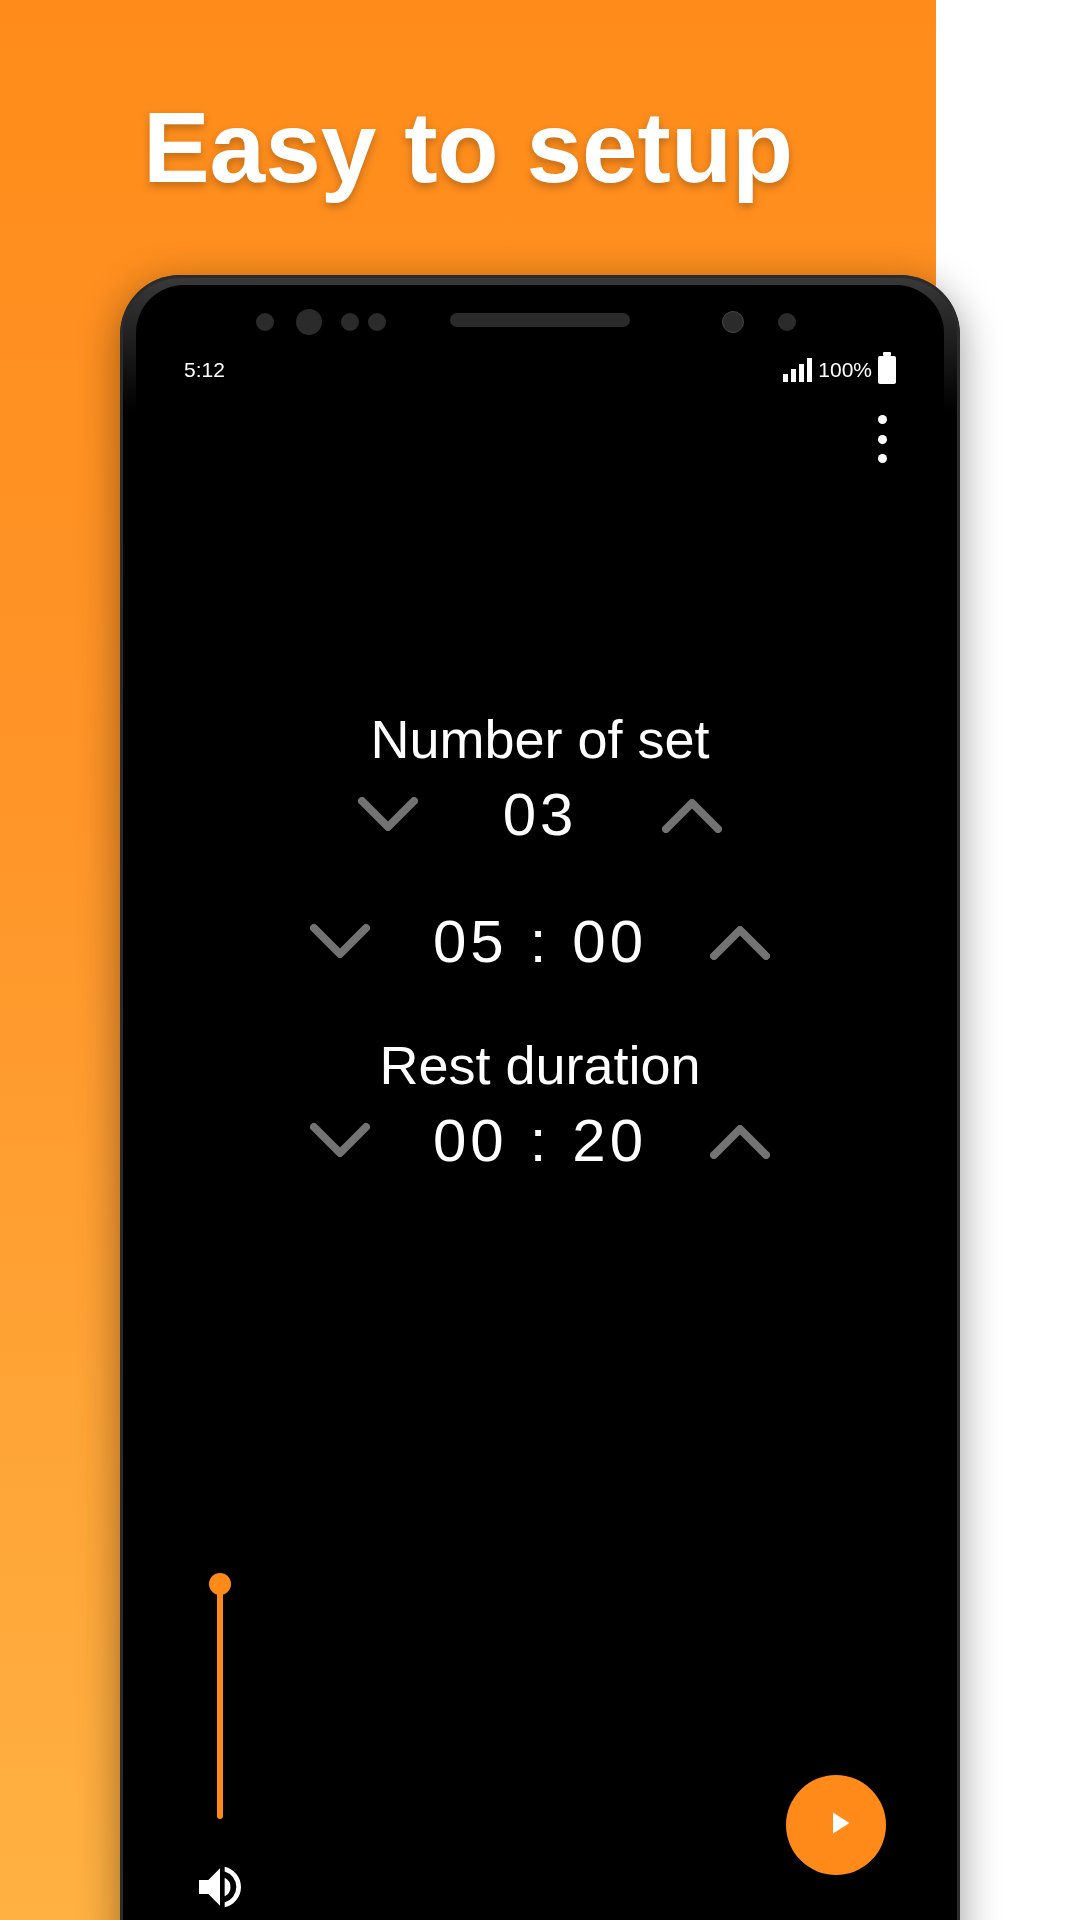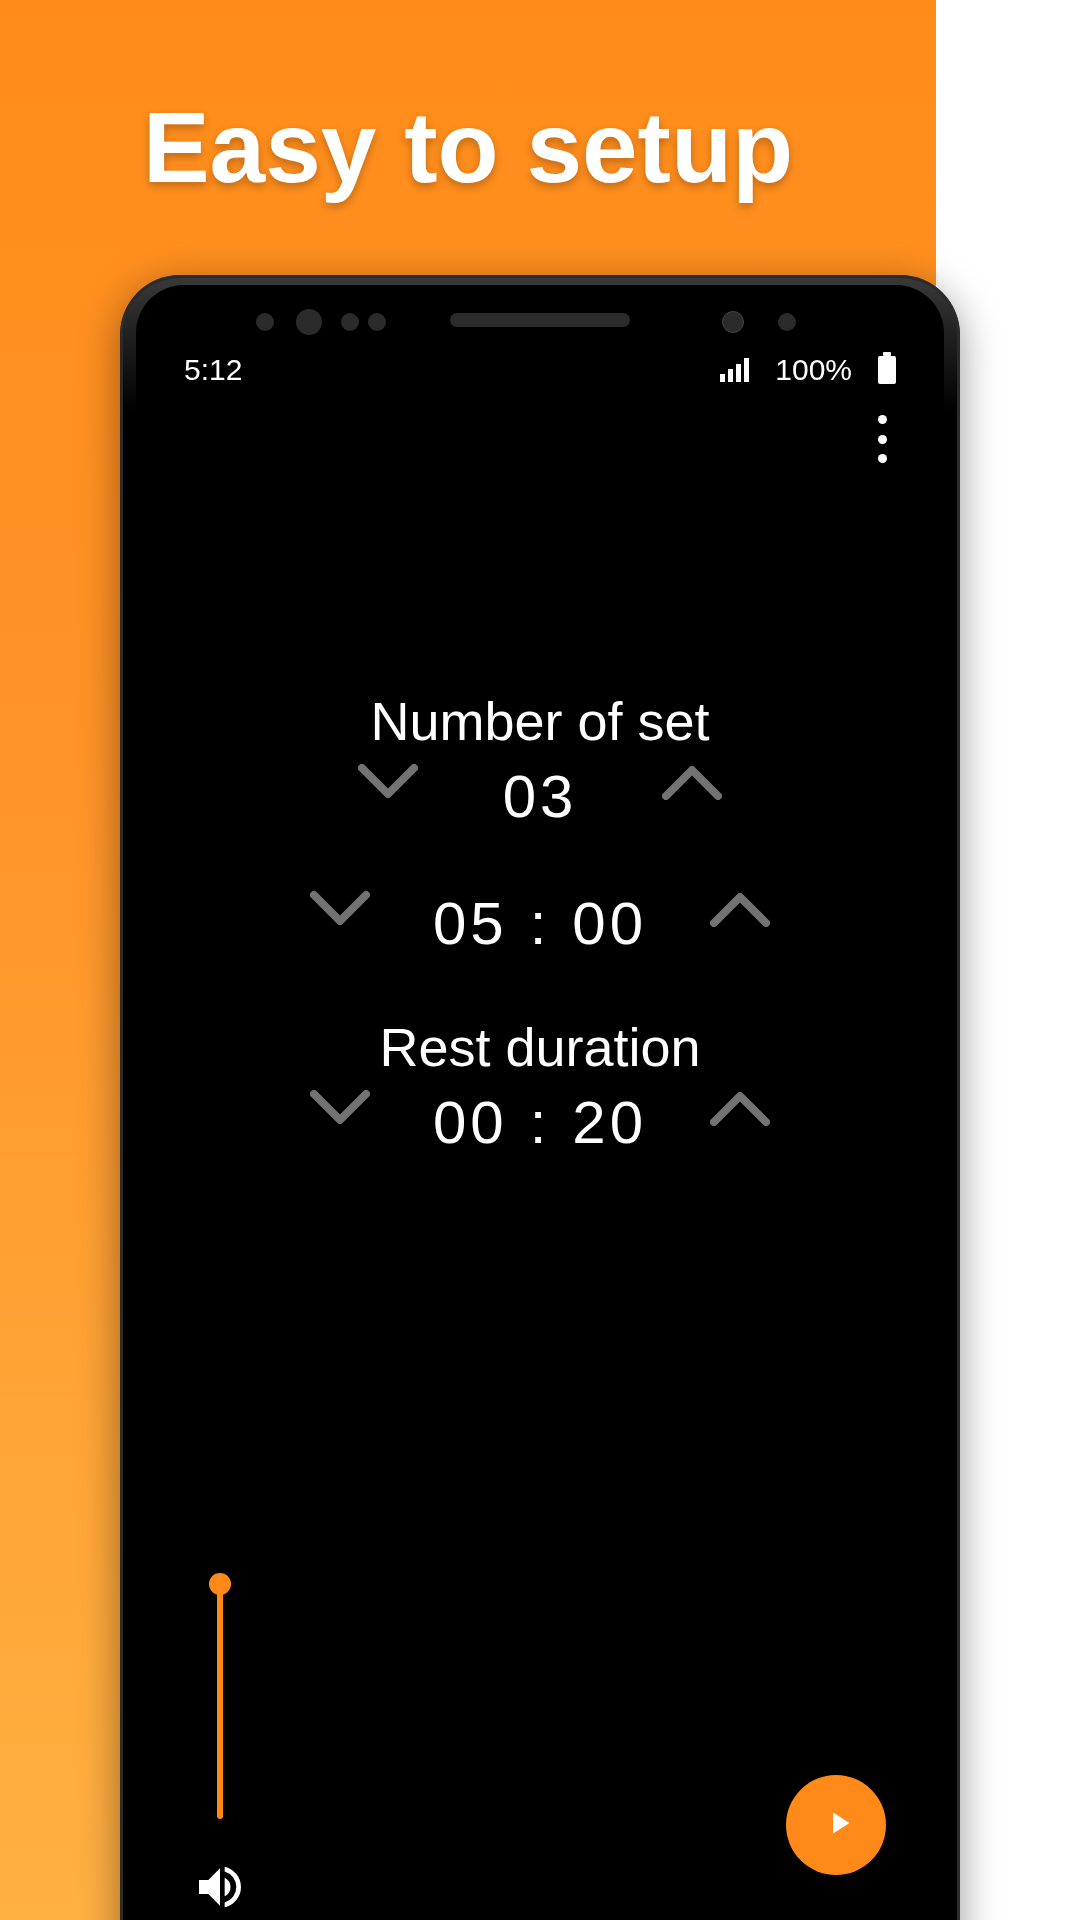--- a/index.html
+++ b/index.html
@@ -66,23 +66,23 @@
   .sensor-dot.d6 { right: 148px; }
 
   
   .status-bar {
     display: flex;
     justify-content: space-between;
     align-items: center;
     padding: 0 48px;
     height: 50px;
     color: #fff;
-    font-size: 30px;
-  }
-  .status-right { display: flex; align-items: center; gap: 26px; }
+    font-size: 21px;
+  }
+  .status-right { display: flex; align-items: center; gap: 6px; }
   .signal-icon { display: inline-flex; align-items: flex-end; gap: 3px; height: 24px; }
   .signal-icon span { width: 5px; background: #fff; display: inline-block; }
   .signal-icon span:nth-child(1){height:8px;}
   .signal-icon span:nth-child(2){height:13px;}
   .signal-icon span:nth-child(3){height:18px;}
   .signal-icon span:nth-child(4){height:24px;}
   .battery-icon { width: 18px; height: 28px; background:#fff; border-radius:2px; position:relative; }
   .battery-icon::before { content:""; position:absolute; top:-4px; left:5px; width:8px; height:4px; background:#fff; border-radius:1px; }
 
   
@@ -100,33 +100,33 @@
     justify-content: space-between;
     align-items: center;
     cursor: pointer;
   }
   .more-icon span { width: 9px; height: 9px; border-radius: 50%; background: #fff; }
 
   
   .content {
     position: absolute;
     left: 0; right: 0;
-    top: 405px;
+    top: 423px;
     color: #fff;
     text-align: center;
   }
   .section { margin-bottom: 58px; }
   .section-label {
     font-size: 54px;
     font-weight: 400;
     margin-bottom: 10px;
   }
   .stepper-row {
     display: flex;
-    align-items: flex-start;
+    align-items: center;
     justify-content: center;
     gap: 60px;
   }
   .stepper-row.tight { gap: 38px; }
   .stepper-value {
     font-size: 60px;
     letter-spacing: 4px;
     min-width: 120px;
   }
   .stepper-value.time {

